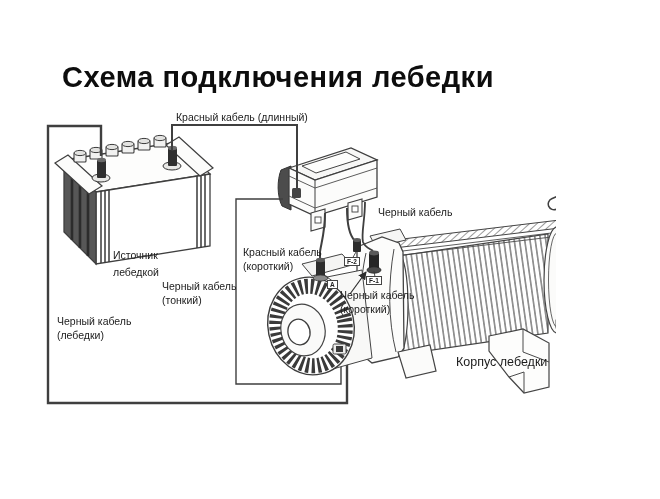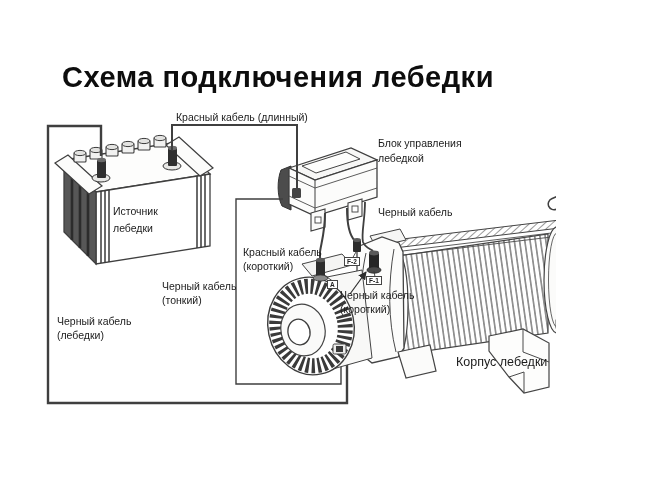--- a/index.html
+++ b/index.html
@@ -4,21 +4,21 @@
 <style>
   html,body{margin:0;padding:0;background:#fff;}
   .stage{position:relative;width:556px;height:499px;background:#fff;overflow:hidden;
          font-family:"Liberation Sans",sans-serif;}
   .title{position:absolute;top:61px;left:0;width:100%;margin:0;text-align:center;
          font-size:29px;font-weight:bold;color:#0d0d0d;letter-spacing:.5px;}
   .art{position:absolute;left:0;top:0;}
   .lbl{position:absolute;font-size:10.5px;font-weight:normal;color:#1b1b1b;
        line-height:14px;white-space:nowrap;}
   .lbl span{display:block;}
-  .lbl-power{line-height:17px;}
+  .lbl-power{line-height:17px;margin-top:44px;}
   .lbl-cb{line-height:15px;}
   .lbl-big{font-size:12.5px;}
   .tag{position:absolute;font-size:6.5px;font-weight:bold;color:#222;background:#fff;
        border:1px solid #444;line-height:7px;padding:0 2px;}
 </style>
 </head>
 <body>
 
 <div class="stage">
 
@@ -192,28 +192,24 @@
       <line x1="334" y1="282" x2="324" y2="275" stroke="#3a3a3a" stroke-width="0.9"></line>
       <line x1="352" y1="259" x2="356" y2="252" stroke="#3a3a3a" stroke-width="0.9"></line>
       <line x1="375" y1="277" x2="374" y2="271" stroke="#3a3a3a" stroke-width="0.9"></line>
     </g>
   </svg>
 
   <div class="lbl" style="left:176px;top:110px">
     <span>Красный кабель (длинный)</span>
   </div>
 
-  <div class="lbl lbl-cb" style="left:378px;top:136px">
-    <span>Блок управления</span>
-    <span>лебедкой</span>
-  </div>
 
   <div class="lbl lbl-power" style="left:113px;top:203px">
     <span>Источник</span>
-    <span>лебедки</span>
+    <span>лебедкой</span>
   </div>
 
   <div class="lbl" style="left:378px;top:205px">
     <span>Черный кабель</span>
   </div>
 
   <div class="lbl" style="left:243px;top:245px">
     <span>Красный кабель</span>
     <span>(короткий)</span>
   </div>

